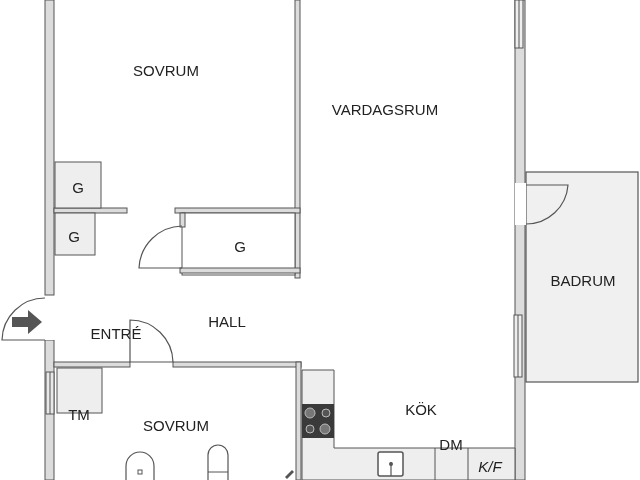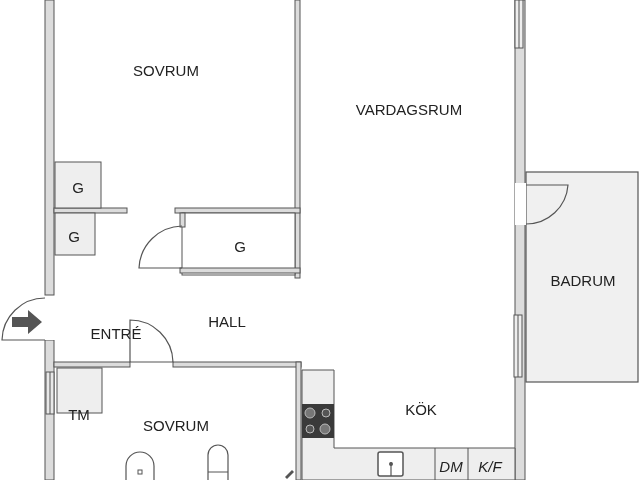--- a/index.html
+++ b/index.html
@@ -68,25 +68,25 @@
   <circle cx="310" cy="429" r="4" fill="#555" stroke="#bbb" stroke-width="1"></circle>
   <circle cx="325" cy="429" r="5" fill="#777" stroke="#bbb" stroke-width="1"></circle>
   <rect x="378" y="452" width="25" height="24" rx="2" fill="#fff" stroke="#555" stroke-width="1.5"></rect>
   <line x1="391" y1="462" x2="391" y2="476" stroke="#555" stroke-width="1.2"></line>
   <circle cx="391" cy="464" r="2" fill="#555"></circle>
   <line x1="435" y1="448" x2="435" y2="480" stroke="#555" stroke-width="1"></line>
   <line x1="468" y1="448" x2="468" y2="480" stroke="#555" stroke-width="1"></line>
 </svg>
 
 <div class="label" style="left:166px;top:70px;">SOVRUM</div>
-<div class="label" style="left:409px;top:109px;">VARDAGSRUM</div>
+<div class="label" style="left:385px;top:109px;">VARDAGSRUM</div>
 <div class="label" style="left:116px;top:297px;margin-top:36px;">ENTRÉ</div>
 <div class="label" style="left:227px;top:321px;">HALL</div>
 <div class="label" style="left:176px;top:425px;">SOVRUM</div>
 <div class="label" style="left:421px;top:409px;text-align:center;">KÖK</div>
 <div class="label" style="left:583px;top:280px;">BADRUM</div>
 
 <div class="label small" style="left:78px;top:187px;">G</div>
 <div class="label small" style="left:74px;top:236px;">G</div>
 <div class="label small" style="left:240px;top:246px;">G</div>
 <div class="label small" style="left:79px;top:394px;margin-top:20px;">TM</div>
-<div class="label small" style="left:451px;top:466px;font-style:italic;">DM</div>
+<div class="label small" style="left:451px;top:444px;">DM</div>
 <div class="label small" style="left:490px;top:466px;font-style:italic;">K/F</div>
 
 </body></html>

